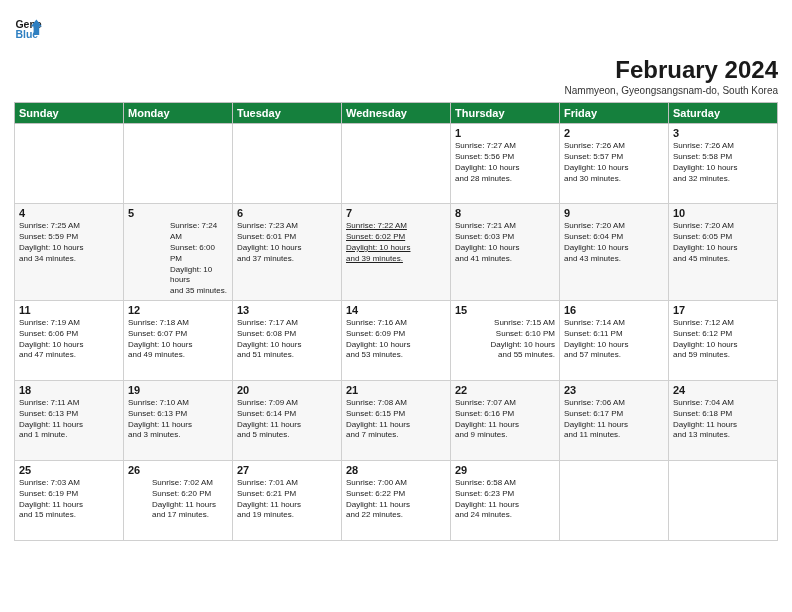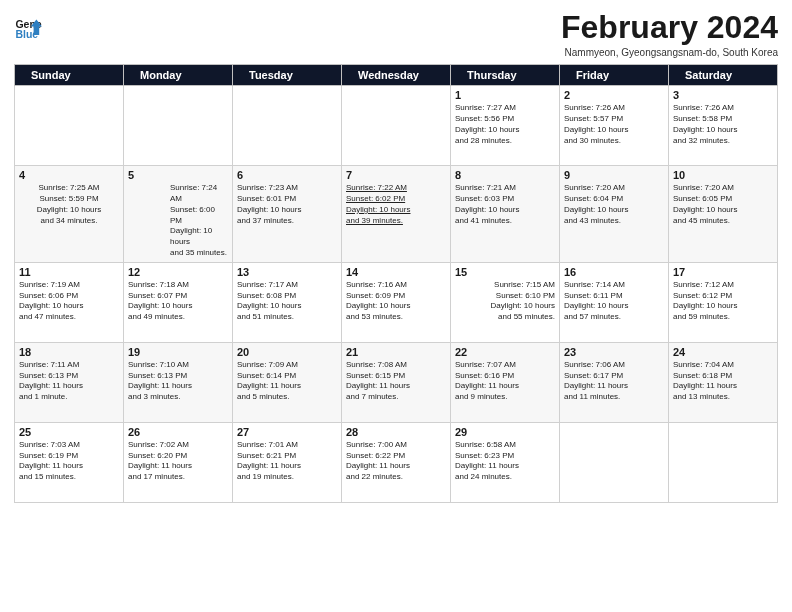--- a/index.html
+++ b/index.html
@@ -27,42 +27,43 @@
       margin-top: 4px;
     }
     .logo-icon {
       width: 28px;
       height: 28px;
     }
     .title-block {
       text-align: right;
     }
     .main-title {
-      font-size: 32px;
+      font-size: 24px;
       font-weight: bold;
       color: #1a1a1a;
       line-height: 1.1;
+      margin-top: 47px;
     }
     .subtitle {
       font-size: 10px;
       color: #333;
       margin-top: 2px;
     }
     table {
       width: 100%;
       border-collapse: collapse;
       table-layout: fixed;
       margin-top: 6px;
     }
     th {
-      background-color: #0f172a;
+      background-color: #15803d;
       color: #fff;
       font-size: 11px;
       font-weight: bold;
-      padding: 4px 16px;
+      padding: 4px 4px;
       text-align: left;
       border: 1px solid #c0c0c0;
     }
     td {
       vertical-align: top;
       border: 1px solid #d0d0d0;
       padding: 3px 4px;
       font-size: 8.5px;
       color: #222;
       height: 80px;
@@ -141,21 +142,21 @@
             <span class="day-num">3</span>
             <div class="cell-content" style="white-space: pre-line;">Sunrise: 7:26 AM
 Sunset: 5:58 PM
 Daylight: 10 hours
 and 32 minutes.</div>
           </td>
         </tr>
         <tr>
           <td>
             <span class="day-num">4</span>
-            <div class="cell-content" style="white-space: pre-line; text-align: center;">Sunrise: 7:25 AM
+            <div class="cell-content" style="white-space: pre-line;">Sunrise: 7:25 AM
 Sunset: 5:59 PM
 Daylight: 10 hours
 and 34 minutes.</div>
           </td>
           <td>
             <span class="day-num">5</span>
             <div class="cell-content" style="white-space: pre-line; margin-left: 42px;">Sunrise: 7:24 AM
 Sunset: 6:00 PM
 Daylight: 10 hours
 and 35 minutes.</div>
@@ -301,21 +302,21 @@
         <tr>
           <td>
             <span class="day-num">25</span>
             <div class="cell-content" style="white-space: pre-line;">Sunrise: 7:03 AM
 Sunset: 6:19 PM
 Daylight: 11 hours
 and 15 minutes.</div>
           </td>
           <td>
             <span class="day-num">26</span>
-            <div class="cell-content" style="white-space: pre-line;">Sunrise: 7:02 AM
+            <div class="cell-content" style="white-space: pre-line; margin-left: 24px;">Sunrise: 7:02 AM
 Sunset: 6:20 PM
 Daylight: 11 hours
 and 17 minutes.</div>
           </td>
           <td>
             <span class="day-num">27</span>
             <div class="cell-content" style="white-space: pre-line;">Sunrise: 7:01 AM
 Sunset: 6:21 PM
 Daylight: 11 hours
 and 19 minutes.</div>

